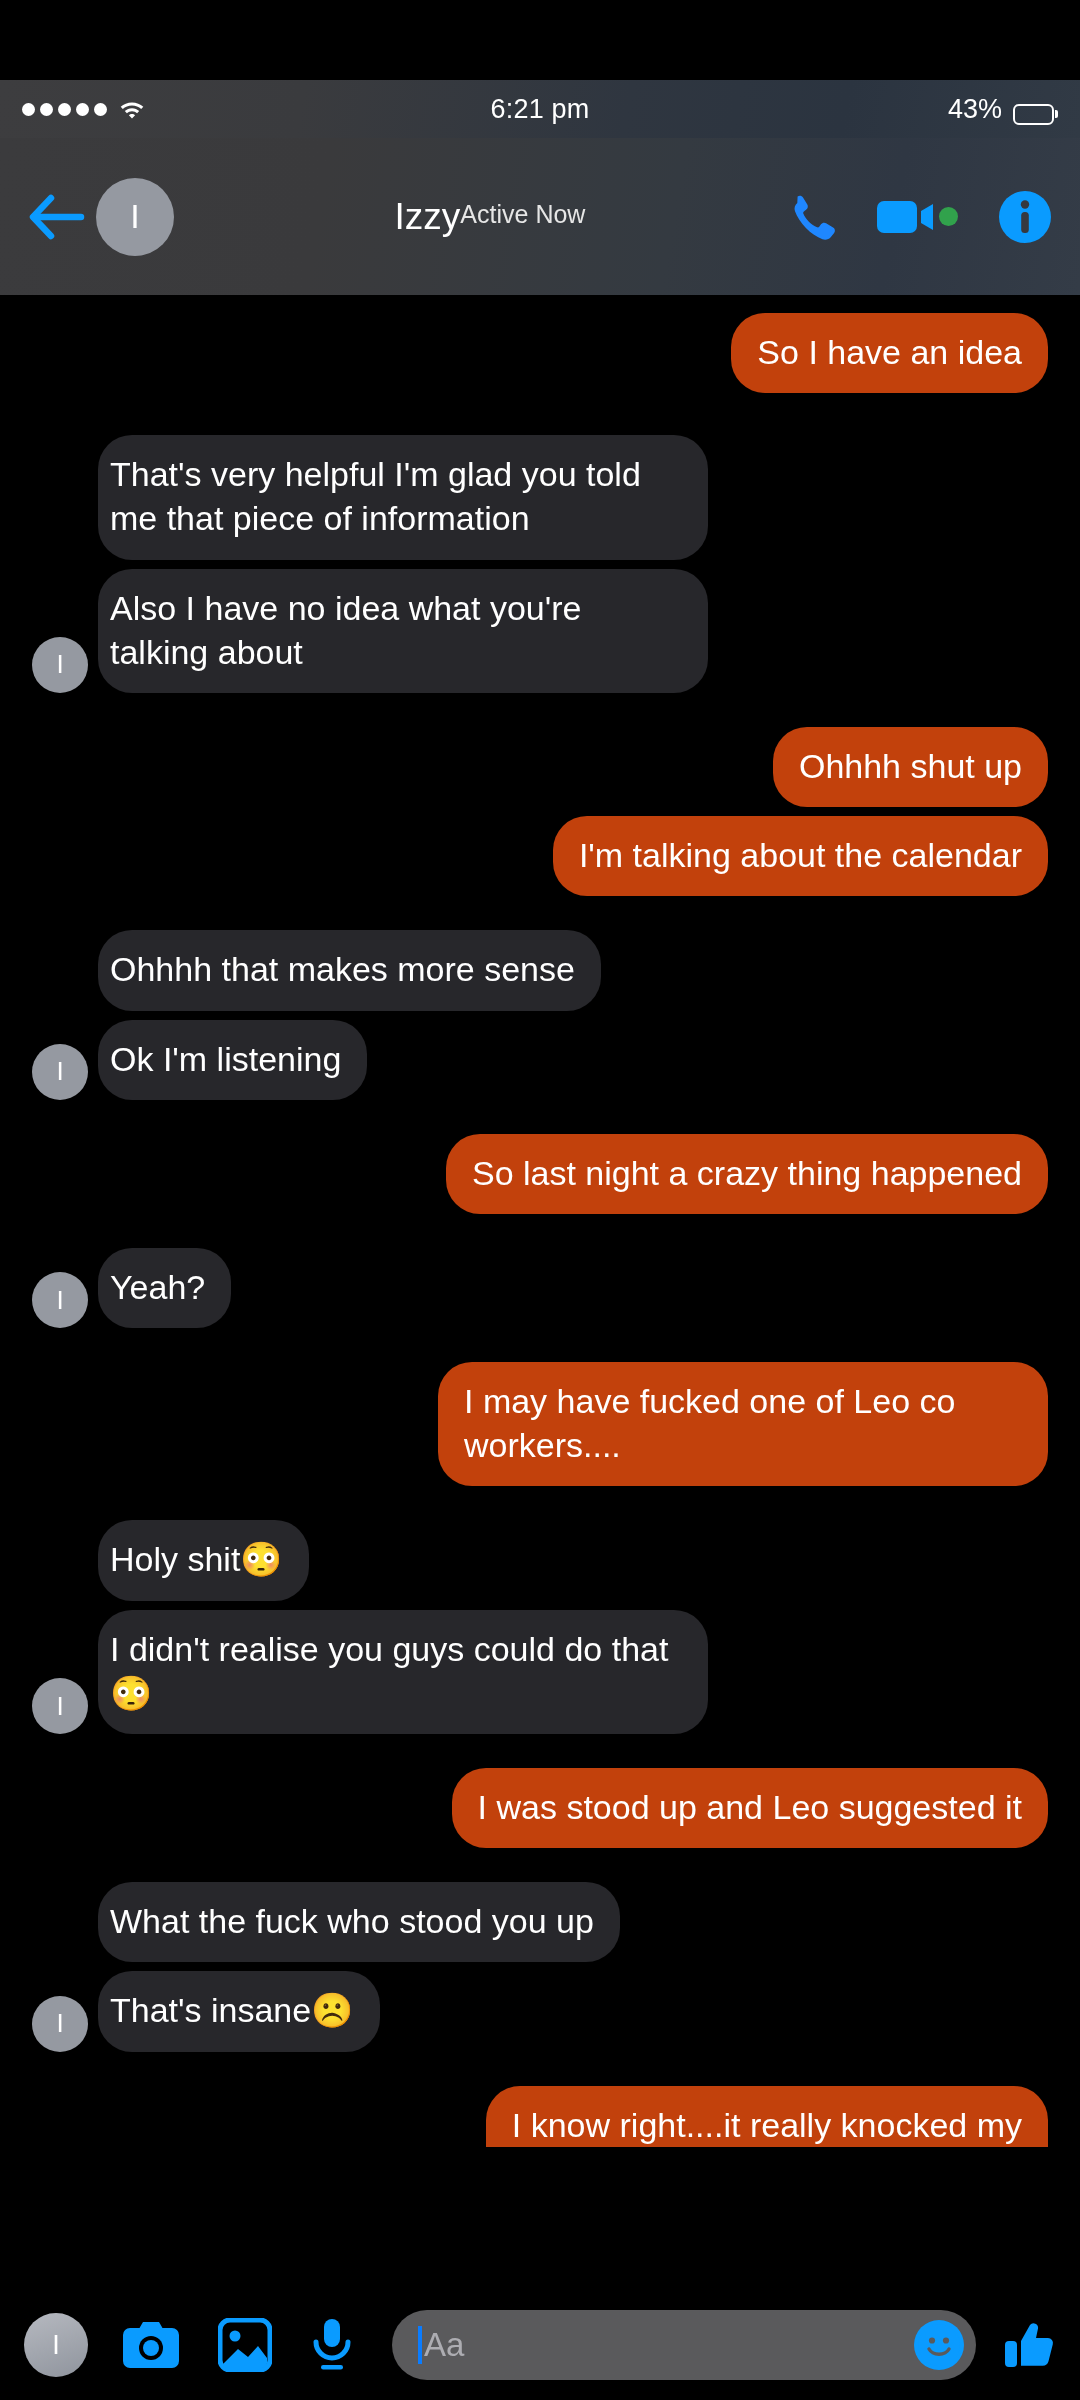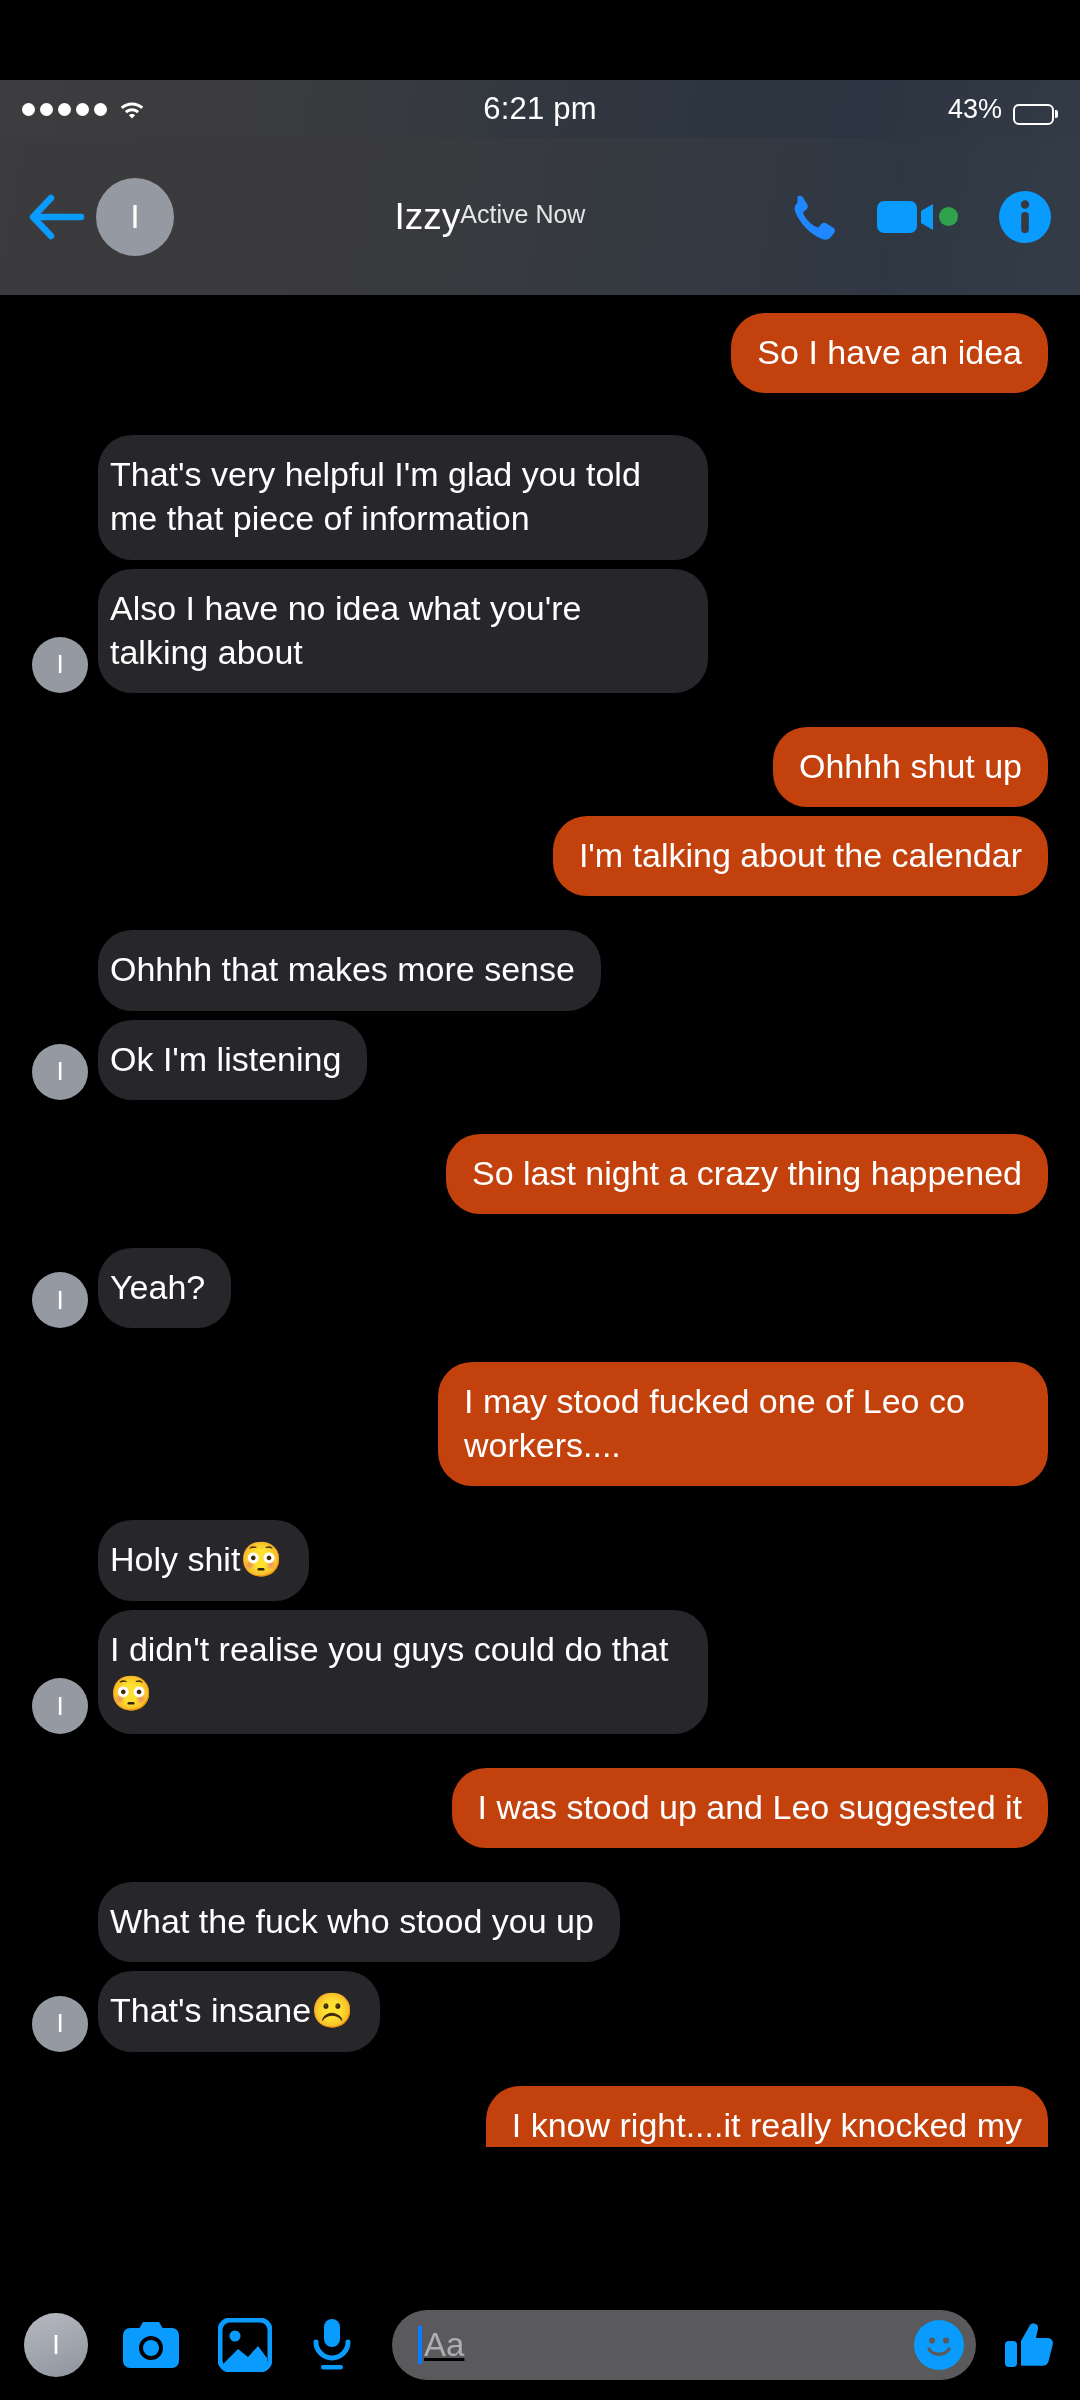--- a/index.html
+++ b/index.html
@@ -54,21 +54,21 @@
     height: 13px;
     border-radius: 50%;
     background: #ffffff;
   }
   .wifi-icon { display: block; width: 26px; height: 20px; }
   .status-time {
     position: absolute;
     left: 0; right: 0;
     text-align: center;
     color: #ffffff;
-    font-size: 31px;
+    font-size: 27px;
     letter-spacing: 0.2px;
   }
   .status-right {
     margin-left: auto;
     display: flex;
     align-items: flex-end;
     gap: 11px;
     position: relative;
     z-index: 2;
   }
@@ -261,21 +261,20 @@
   .input-pill {
     flex: 1 1 auto;
     height: 70px;
     background: #5a5a5c;
     border-radius: 36px;
     display: flex;
     align-items: center;
     padding: 0 12px 0 26px;
     position: relative;
     min-width: 0;
-    text-decoration: underline;
   }
   .caret {
     width: 4px;
     height: 38px;
     background: #0a7cff;
     flex: 0 0 4px;
   }
   .placeholder {
     color: #adadb2;
     font-size: 33px;
@@ -413,21 +412,21 @@
       <div class="msg-row out gap-md">
         <div class="bubble out">So last night a crazy thing happened</div>
       </div>
       <div class="msg-row in gap-md">
         <div class="avatar-slot">
           <div class="thread-avatar">I</div>
         </div>
         <div class="bubble in">Yeah?</div>
       </div>
       <div class="msg-row out gap-md">
-        <div class="bubble out">I may stood fucked one of Leo co workers....</div>
+        <div class="bubble out">I may have fucked one of Leo co workers....</div>
       </div>
       <div class="msg-row in gap-sm">
         <div class="avatar-slot"></div>
         <div class="bubble in">Holy shit😳</div>
       </div>
       <div class="msg-row in gap-md">
         <div class="avatar-slot">
           <div class="thread-avatar">I</div>
         </div>
         <div class="bubble in">I didn't realise you guys could do that😳</div>

